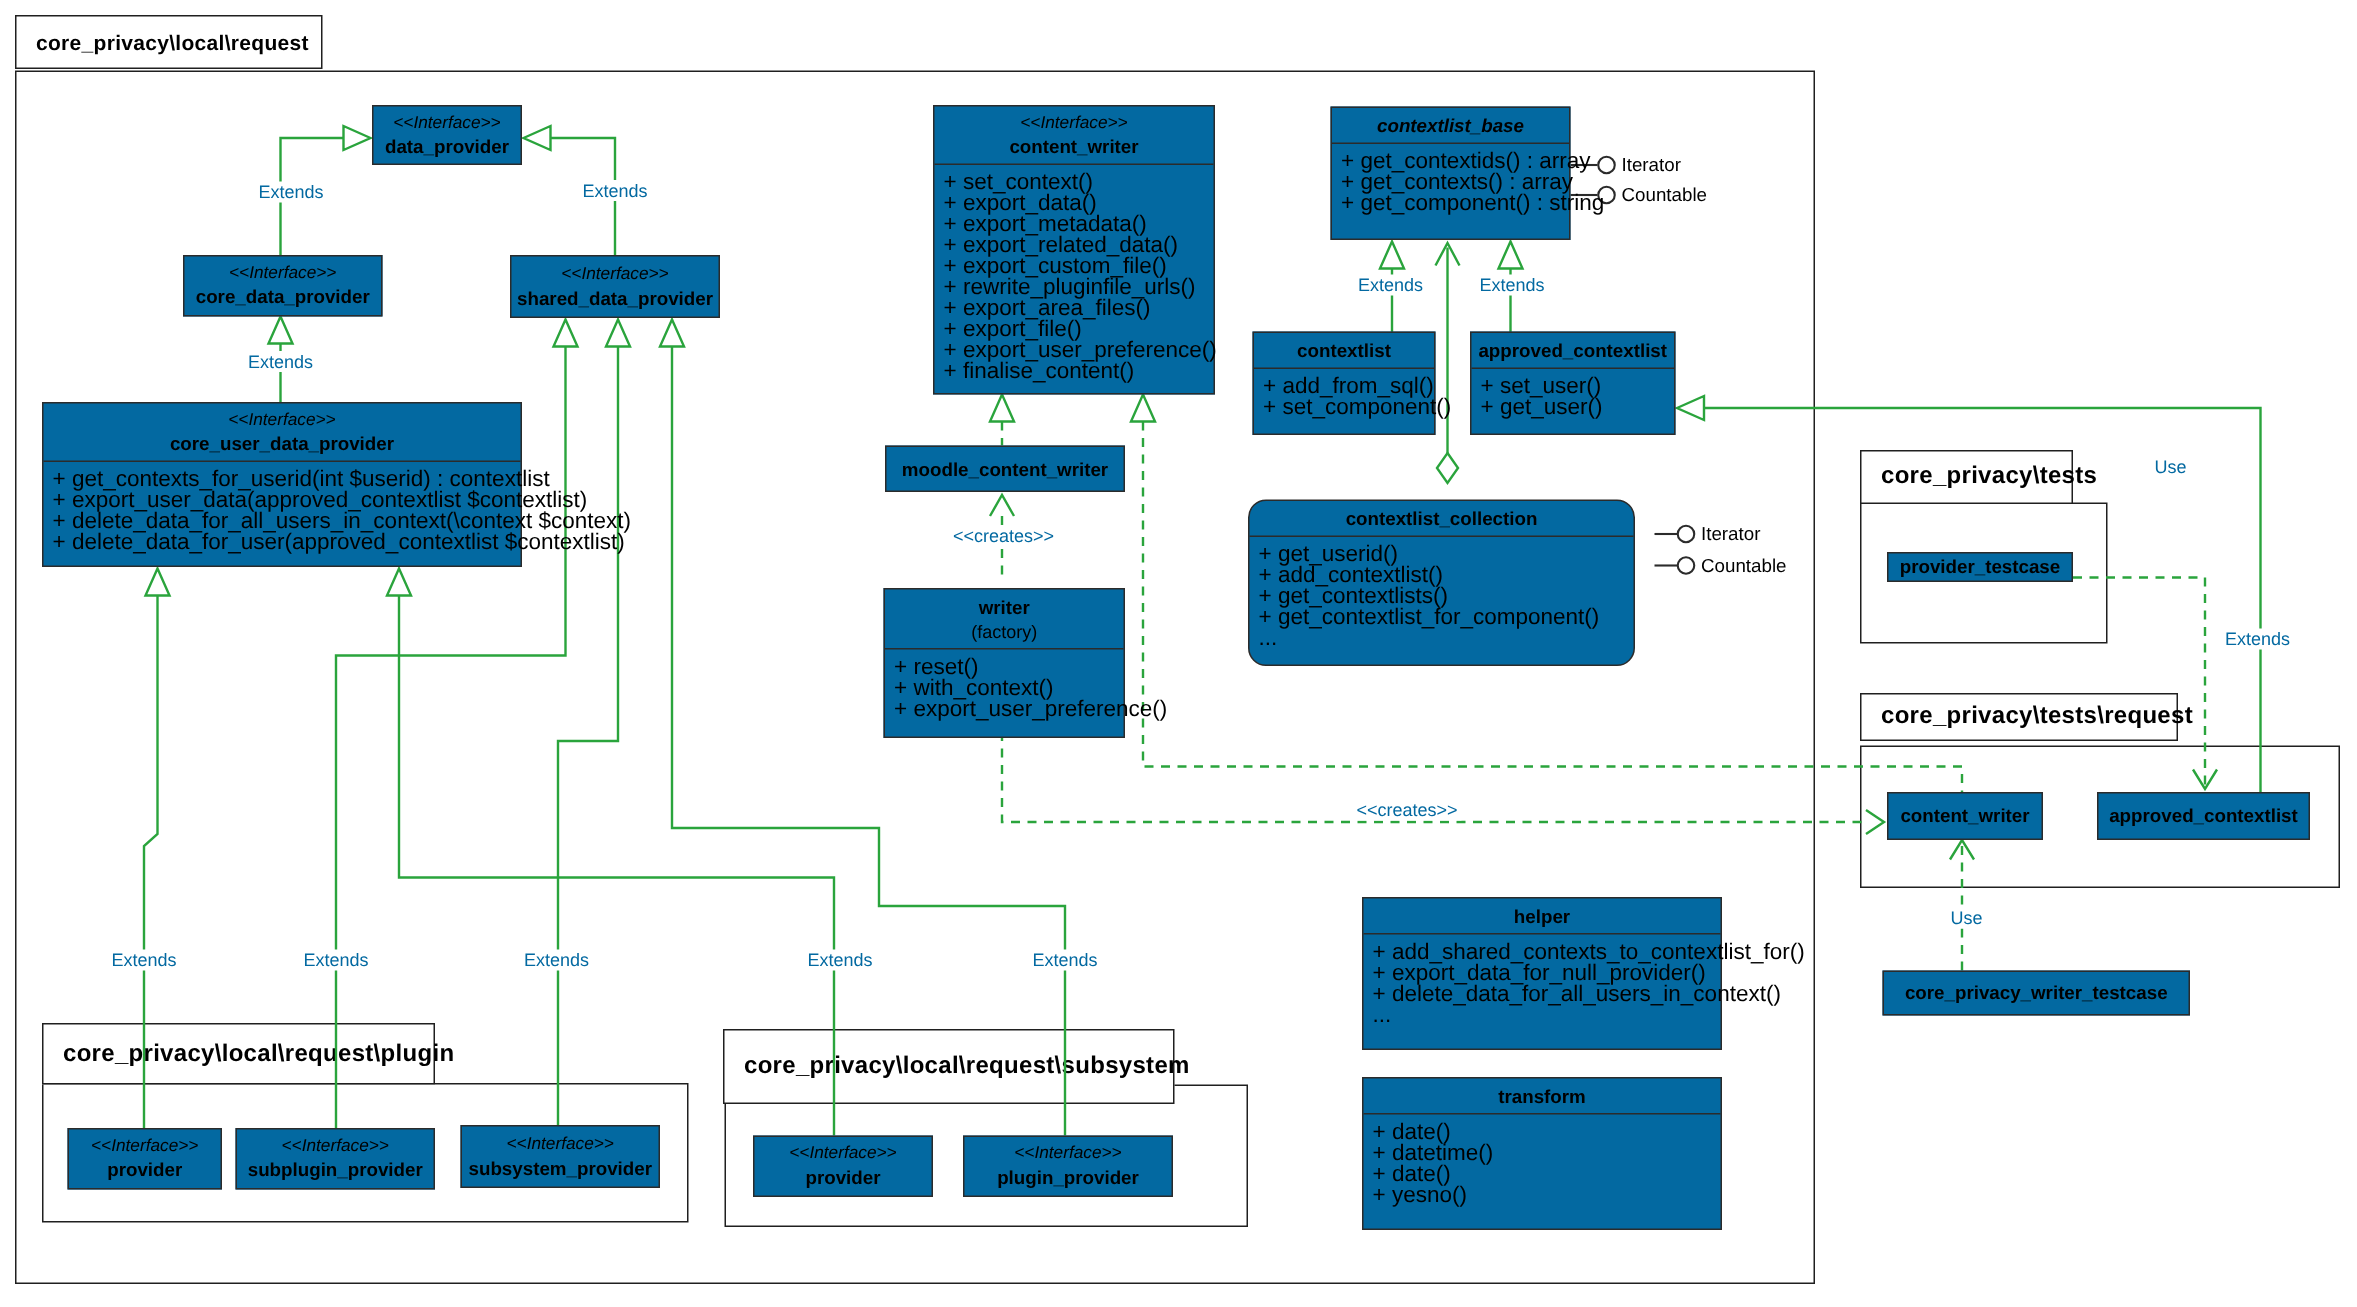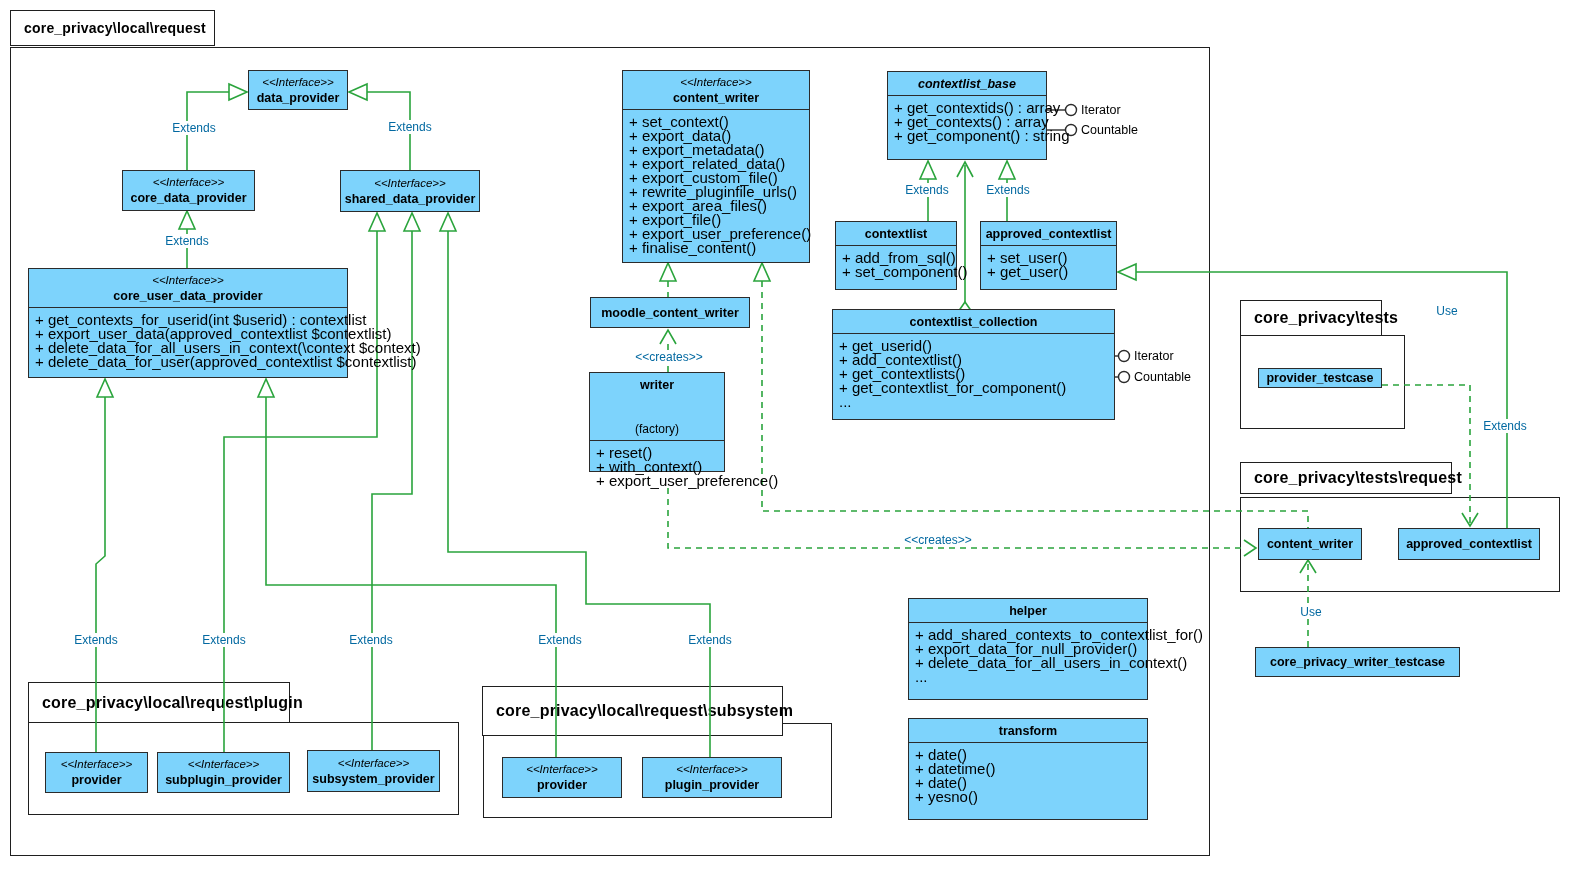--- a/index.html
+++ b/index.html
@@ -1,24 +1,24 @@
 <!DOCTYPE html>
 <html style="--green: #2aa43c;"><head>
 <meta charset="utf-8">
 <style>
   html,body{margin:0;padding:0;background:#fff;font-family:"Liberation Sans",sans-serif;}
   #stage{position:relative;width:1571px;height:871px;background:#fff;overflow:hidden;}
   .pkg-body{position:absolute;border:1.6px solid #1f1f1f;background:transparent;box-sizing:border-box;}
   .pkg-tab{position:absolute;border:1.6px solid #1f1f1f;background:#fff;box-sizing:border-box;
            display:flex;align-items:center;padding-left:13px;font-weight:bold;font-size:16px;color:#000;letter-spacing:.2px;}
-  .cls{position:absolute;border:1.5px solid #2b2b2b;background:#7dd3fc;box-sizing:border-box;color:#000;}
+  .cls{position:absolute;border:1.5px solid #2b2b2b;background:#0369a1;box-sizing:border-box;color:#000;}
   .cls-center{display:flex;flex-direction:column;align-items:center;justify-content:center;text-align:center;}
   .stereo{font-style:italic;font-size:11.5px;line-height:15px;}
   .cls-name{font-weight:bold;font-size:12.5px;line-height:16px;}
-  .cls-sub{font-size:12px;line-height:16px;margin-top:28px;}
+  .cls-sub{font-size:12px;line-height:16px;}
   .cls-head{text-align:center;padding:4px 2px 3px 2px;border-bottom:1px solid #2b2b2b;}
   .cls-body{padding:5px 6px;font-size:15px;line-height:14px;white-space:nowrap;}
   .lbl{position:absolute;background:#fff;font-size:12px;color:#0369a1;padding:0 3px;transform:translate(-50%,-50%);white-space:nowrap;}
   .lolli-lbl{position:absolute;background:#fff;font-size:12.5px;color:#000;white-space:nowrap;}
   svg.connectors{position:absolute;left:0;top:0;}
   .conn{stroke:var(--green,#2aa43c);stroke-width:1.6;fill:none;}
   .conn-dash{stroke-dasharray:6 5;}
   .tri{stroke:var(--green,#2aa43c);stroke-width:1.6;fill:#fff;}
   .dia{stroke:var(--green,#2aa43c);stroke-width:1.6;fill:#fff;}
   .open{stroke:var(--green,#2aa43c);stroke-width:1.6;fill:none;}
@@ -238,38 +238,38 @@
   <div class="cls" style="left:980px;top:221px;width:137px;height:69px;">
     <div class="cls-head">
       <div class="cls-name">approved_contextlist</div>
     </div>
     <div class="cls-body">
       <div>+ set_user()</div>
       <div>+ get_user()</div>
     </div>
   </div>
 
-  <div class="cls" style="left:832px;top:309px;width:283px;height:111px;">
+  <div class="cls" style="left:832px;top:333px;width:258px;height:111px;border-radius:12px;">
     <div class="cls-head">
       <div class="cls-name">contextlist_collection</div>
     </div>
     <div class="cls-body">
       <div>+ get_userid()</div>
       <div>+ add_contextlist()</div>
       <div>+ get_contextlists()</div>
       <div>+ get_contextlist_for_component()</div>
       <div>...</div>
     </div>
   </div>
 
   <div class="cls cls-center" style="left:590px;top:297px;width:160px;height:31px;">
     <div class="cls-name">moodle_content_writer</div>
   </div>
 
-  <div class="cls" style="left:589px;top:372px;width:136px;height:100px;">
+  <div class="cls" style="left:589px;top:392px;width:161px;height:100px;">
     <div class="cls-head">
       <div class="cls-name">writer</div>
       <div class="cls-sub">(factory)</div>
     </div>
     <div class="cls-body">
       <div>+ reset()</div>
       <div>+ with_context()</div>
       <div>+ export_user_preference()</div>
     </div>
   </div>

